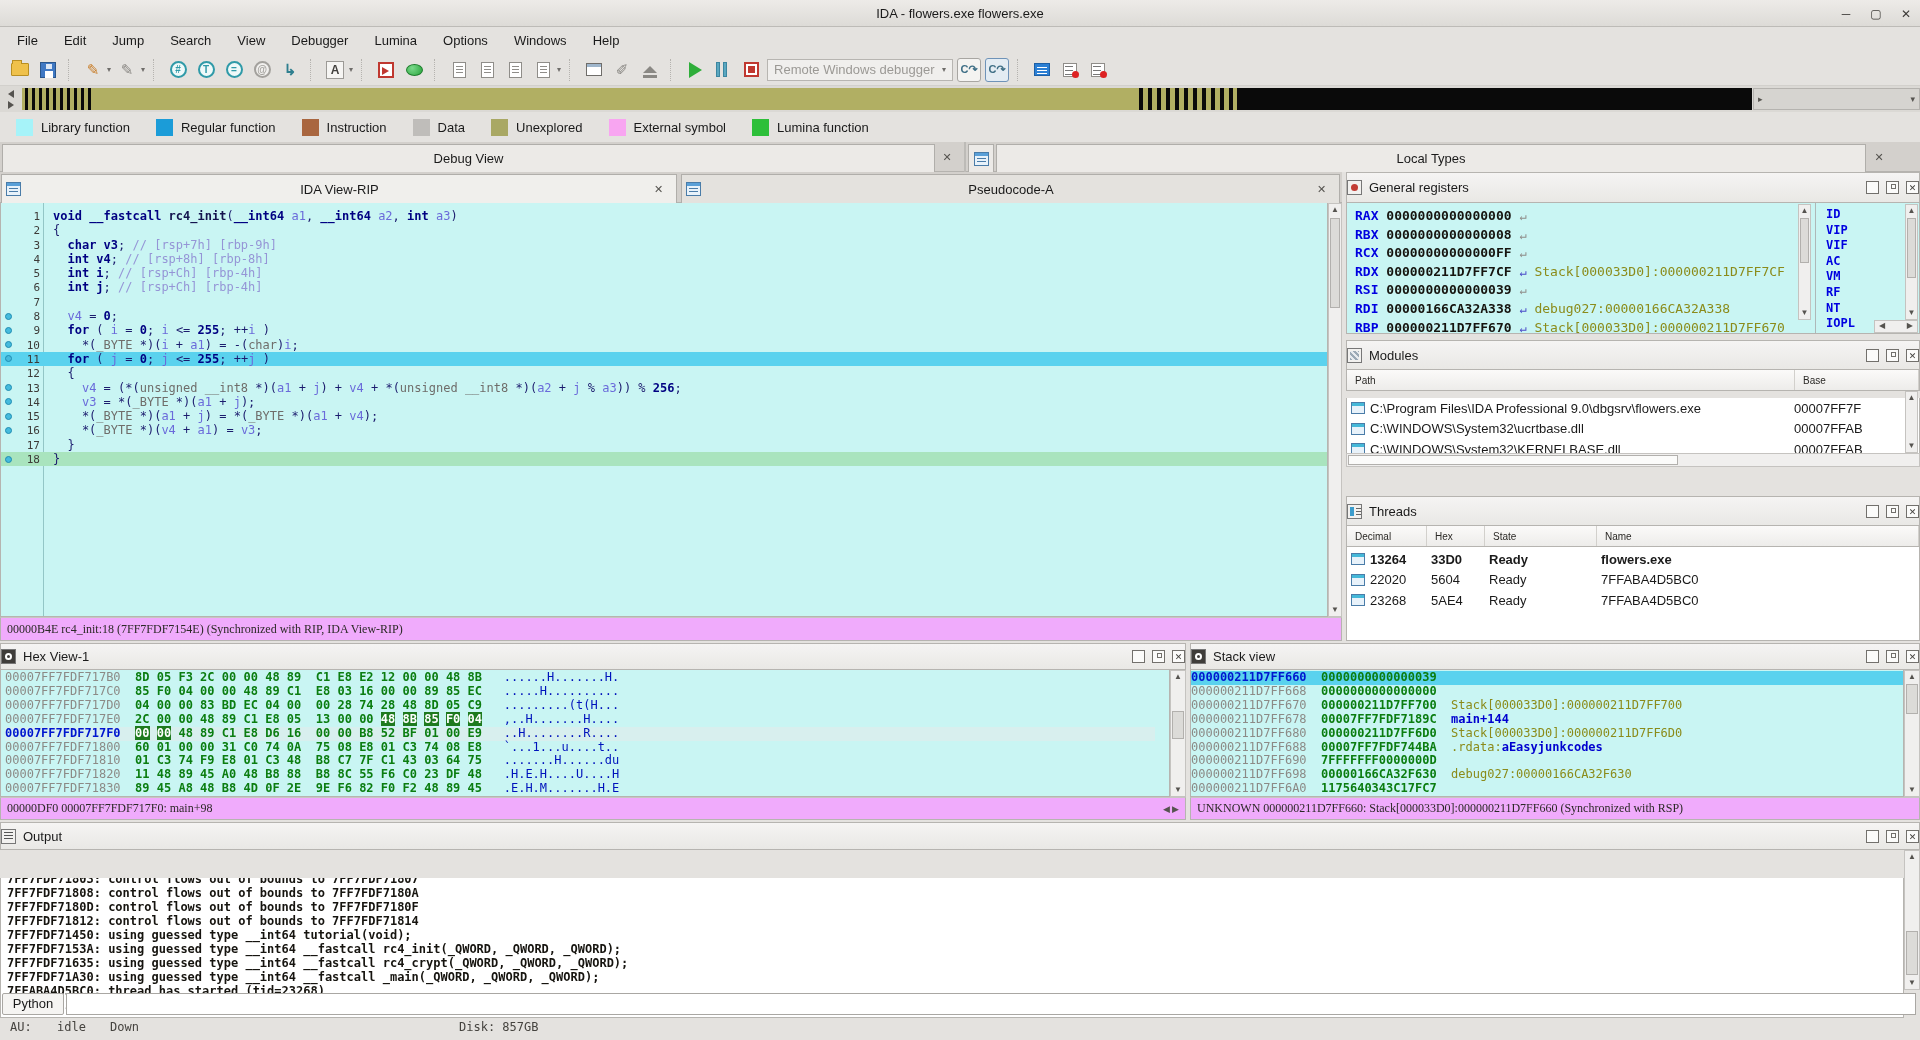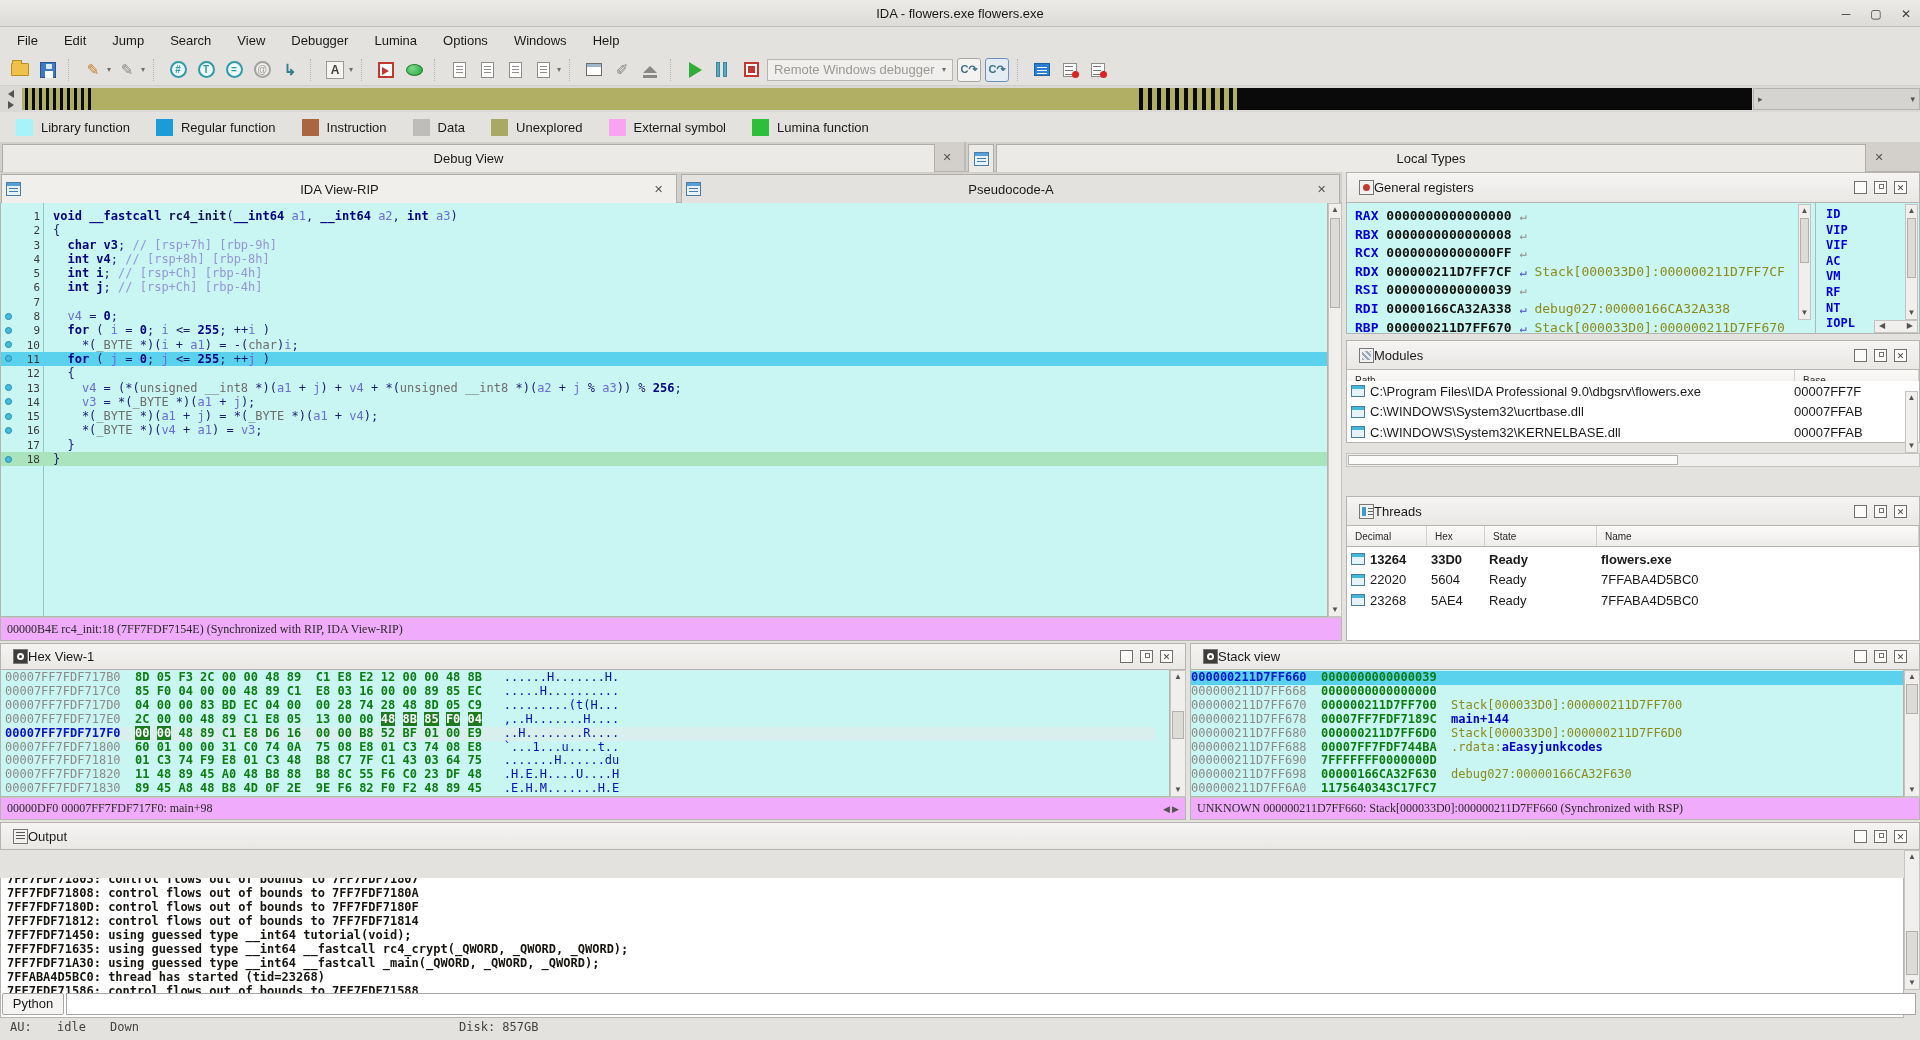--- a/index.html
+++ b/index.html
@@ -69,21 +69,21 @@
 .tclose{position:absolute;top:8px;width:14px;height:14px;font-size:11px;line-height:14px;text-align:center;color:#55534f}
 .minitab{position:absolute;top:2px;width:26px;height:28px;background:#eceae7;border:1px solid #b0aeaa;border-bottom:none;display:flex;align-items:center;justify-content:center}
 
 .tabbar2{left:0;top:172px;width:1342px;height:31px;background:#d3d0cc;border-bottom:1px solid #b5b3af}
 .vtab{position:absolute;top:2px;height:29px;border:1px solid #b0aeaa;border-bottom:none;display:flex;align-items:center}
 .vtab .title{flex:1;text-align:center}
 .viewicon{width:15px;height:14px;background:#e8f2fa;border:1px solid #4a7ca8;position:relative;margin:0 4px}
 .viewicon::before{content:"";position:absolute;left:0;top:0;width:100%;height:3px;background:#5aa0d8}
 .viewicon::after{content:"";position:absolute;left:2px;top:5px;width:9px;height:1px;background:#4a7ca8;box-shadow:0 3px 0 #4a7ca8}
 
-.phead{position:absolute;background:linear-gradient(#f5f4f3,#e9e8e5);border:1px solid #b6b4b0;display:flex;align-items:center;padding:0 12px}
+.phead{position:absolute;background:linear-gradient(#f5f4f3,#e9e8e5);border:1px solid #b6b4b0;display:flex;align-items:center;gap:7px;padding:0 0}
 .pbtns{margin-left:auto;display:flex;gap:7px}
 .wb{width:13px;height:13px;border:1px solid #72706c;background:#fbfbfa;position:relative;font-size:9px;line-height:12px;text-align:center;color:#44423f}
 .wb.float::before{content:"";position:absolute;inset:2px 2px 4px 4px;border:1px solid #72706c}
 .picon{width:15px;height:15px;border:1px solid #777;background:#f2f1ef;position:relative}
 .picon.regs::before{content:"";position:absolute;inset:3px;background:#c23c34;border-radius:50%}
 .picon.mods::before{content:"";position:absolute;inset:2px;background:repeating-linear-gradient(45deg,#9aa8b5 0 2px,#e5e9ee 2px 4px)}
 .picon.thr::before{content:"";position:absolute;left:2px;top:2px;width:4px;height:9px;background:#3c9ccc}
 .picon.thr::after{content:"";position:absolute;left:8px;top:3px;width:5px;height:1px;background:#666;box-shadow:0 3px 0 #666,0 6px 0 #666}
 .picon.dump{background:#3f3d3a}
 .picon.dump::before{content:"";position:absolute;inset:3px;border:2px solid #fff;border-radius:50%}
@@ -430,21 +430,21 @@
     <span class="pbtns">
       <span class="wb"></span>
       <span class="wb float"></span>
       <span class="wb">✕</span>
     </span>
   </div>
   <div class="colhdr" style="left:1346px;top:370px;width:574px;height:21px">
     <span class="colcell" style="width:448px" id="mod-col0">Path</span>
     <span class="colcell" style="flex:1" id="mod-col1">Base</span>
   </div>
-  <div class="whitebody" style="left:1346px;top:381px;width:574px;height:62px">
+  <div class="whitebody" style="left:1346px;top:398px;width:574px;height:62px">
     <div id="mod-rows">
         <div class="trow">
           <span class="rowicon"></span>
           <span style="width: 424px; overflow: hidden; white-space: nowrap;">C:\Program Files\IDA Professional 9.0\dbgsrv\flowers.exe</span>
           <span>00007FF7F</span>
         </div>
         <div class="trow">
           <span class="rowicon"></span>
           <span style="width: 424px; overflow: hidden; white-space: nowrap;">C:\WINDOWS\System32\ucrtbase.dll</span>
           <span>00007FFAB</span>
@@ -583,20 +583,21 @@
       <span class="wb">✕</span>
     </span>
   </div>
   <div class="whitebody" style="left:0;top:878px;width:1904px;height:140px">
     <div id="out-lines" style="position:relative;top:-6px">
         <div class="outline">7FF7FDF71803: control flows out of bounds to 7FF7FDF71807</div>
         <div class="outline">7FF7FDF71808: control flows out of bounds to 7FF7FDF7180A</div>
         <div class="outline">7FF7FDF7180D: control flows out of bounds to 7FF7FDF7180F</div>
         <div class="outline">7FF7FDF71812: control flows out of bounds to 7FF7FDF71814</div>
         <div class="outline">7FF7FDF71450: using guessed type __int64 tutorial(void);</div>
+        <div class="outline">7FF7FDF7153A: using guessed type __int64 __fastcall rc4_init(_QWORD, _QWORD, _QWORD);</div>
         <div class="outline">7FF7FDF71635: using guessed type __int64 __fastcall rc4_crypt(_QWORD, _QWORD, _QWORD);</div>
         <div class="outline">7FF7FDF71A30: using guessed type __int64 __fastcall _main(_QWORD, _QWORD, _QWORD);</div>
         <div class="outline">7FFABA4D5BC0: thread has started (tid=23268)</div>
         <div class="outline">7FF7FDF71586: control flows out of bounds to 7FF7FDF71588</div>
       </div>
   </div>
   <div class="sb" style="left:1904px;top:850px;width:16px;height:140px">
     <span class="ar" style="top:0">▲</span>
     <div class="thumb" style="top:80px;height:44px"></div>
     <span class="ar" style="bottom:0">▼</span>

